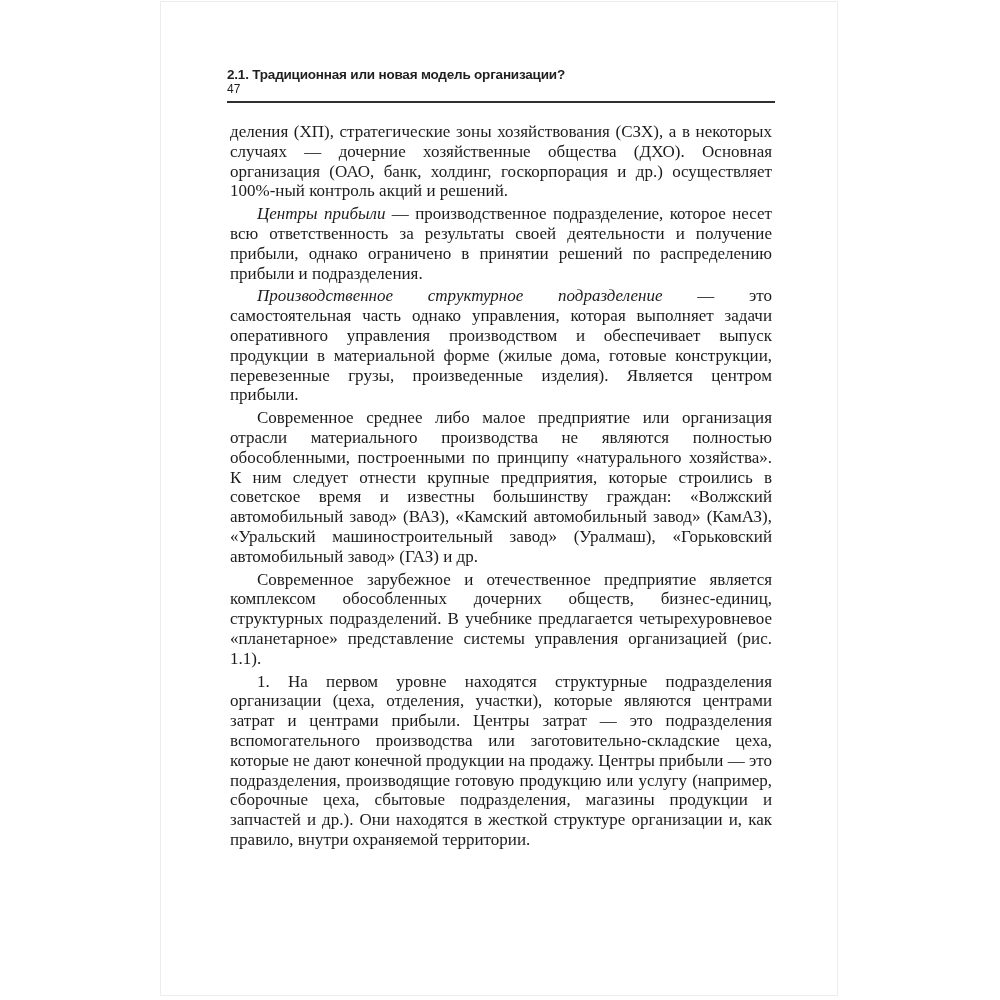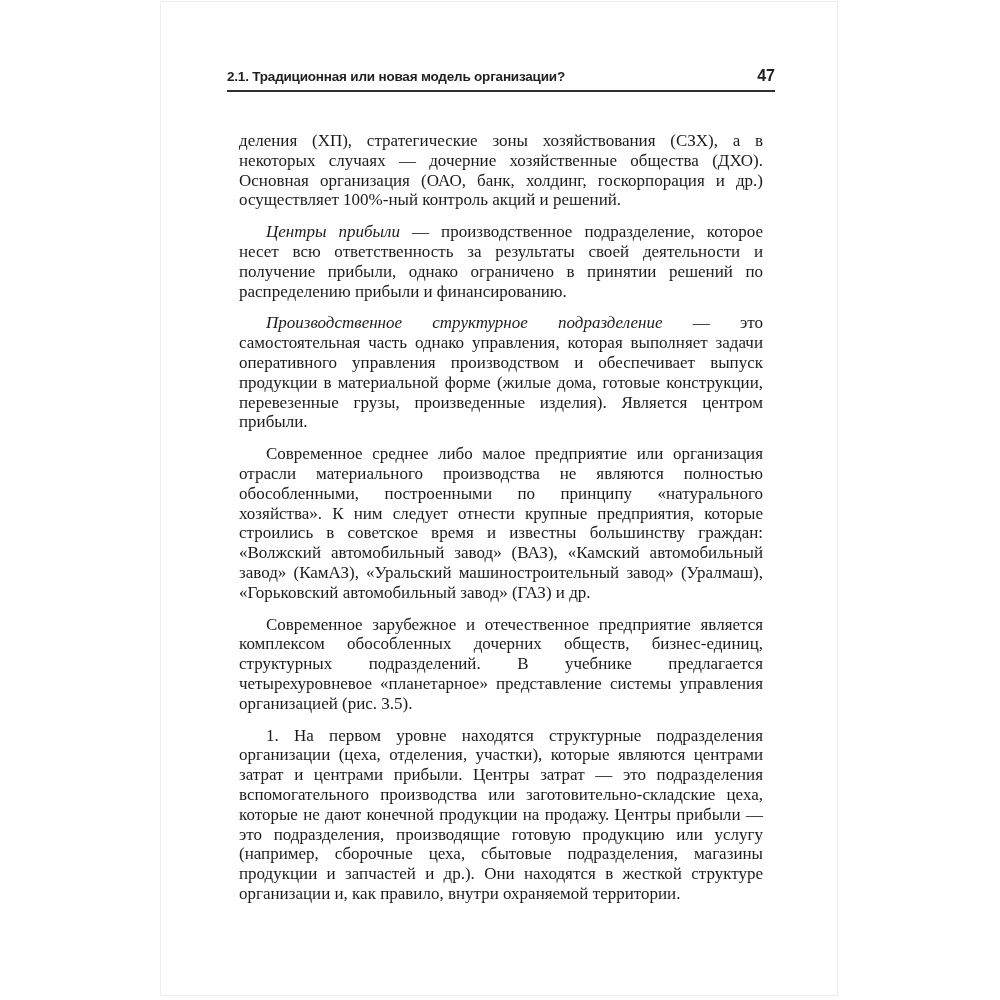--- a/index.html
+++ b/index.html
@@ -25,43 +25,44 @@
     left: 66px;
     top: 65px;
     width: 548px;
     display: flex;
     justify-content: space-between;
     align-items: baseline;
     border-bottom: 2px solid #2f2f2f;
     padding-bottom: 5px;
     font-family: "Liberation Sans", "DejaVu Sans", sans-serif;
     color: #1f1f1f;
+    flex-direction: column;
   }
   .running-header .section-title {
     font-size: 13.5px;
     font-weight: 700;
     letter-spacing: -0.2px;
   }
   .running-header .page-number {
-    font-size: 16px;
-    font-weight: 700;
+    font-size: 12px;
+    font-weight: 400;
   }
   .body-text {
     position: absolute;
     left: 66px;
     top: 117px;
     width: 548px;
     font-family: "Liberation Serif", "DejaVu Serif", serif;
     font-size: 17px;
     line-height: 19.8px;
     text-align: justify;
     color: #1b1b1b;
   }
   .body-text p {
-    margin: 12px;
+    margin: 3px;
     padding: 0;
     text-indent: 27px;
   }
   .body-text p.no-indent {
     text-indent: 0;
   }
   .body-text i {
     font-style: italic;
   }
 </style>
@@ -70,20 +71,20 @@
 
 <div class="page">
 
   <div class="running-header">
     <span class="section-title">2.1. Традиционная или новая модель организации?</span>
     <span class="page-number">47</span>
   </div>
 
   <div class="body-text">
     <p class="no-indent"><i></i><span>деления (ХП), стратегические зоны хозяйствования (СЗХ), а в некоторых случаях — дочерние хозяйственные общества (ДХО). Основная организация (ОАО, банк, холдинг, госкорпорация и др.) осуществляет 100%-ный контроль акций и решений.</span></p>
-    <p><i>Центры прибыли</i><span> — производственное подразделение, которое несет всю ответственность за результаты своей деятельности и получение прибыли, однако ограничено в принятии решений по распределению прибыли и финансированию.</span></p>
+    <p><i>Центры прибыли</i><span> — производственное подразделение, которое несет всю ответственность за результаты своей деятельности и получение прибыли, однако ограничено в принятии решений по распределению прибыли и подразделения.</span></p>
     <p><i>Производственное структурное подразделение</i><span> — это самостоятельная часть однако управления, которая выполняет задачи оперативного управления производством и обеспечивает выпуск продукции в материальной форме (жилые дома, готовые конструкции, перевезенные грузы, произведенные изделия). Является центром прибыли.</span></p>
     <p><i></i><span>Современное среднее либо малое предприятие или организация отрасли материального производства не являются полностью обособленными, построенными по принципу «натурального хозяйства». К ним следует отнести крупные предприятия, которые строились в советское время и известны большинству граждан: «Волжский автомобильный завод» (ВАЗ), «Камский автомобильный завод» (КамАЗ), «Уральский машиностроительный завод» (Уралмаш), «Горьковский автомобильный завод» (ГАЗ) и др.</span></p>
-    <p><i></i><span>Современное зарубежное и отечественное предприятие является комплексом обособленных дочерних обществ, бизнес-единиц, структурных подразделений. В учебнике предлагается четырехуровневое «планетарное» представление системы управления организацией (рис. 3.5).</span></p>
+    <p><i></i><span>Современное зарубежное и отечественное предприятие является комплексом обособленных дочерних обществ, бизнес-единиц, структурных подразделений. В учебнике предлагается четырехуровневое «планетарное» представление системы управления организацией (рис. 1.1).</span></p>
     <p><i></i><span>1. На первом уровне находятся структурные подразделения организации (цеха, отделения, участки), которые являются центрами затрат и центрами прибыли. Центры затрат — это подразделения вспомогательного производства или заготовительно-складские цеха, которые не дают конечной продукции на продажу. Центры прибыли — это подразделения, производящие готовую продукцию или услугу (например, сборочные цеха, сбытовые подразделения, магазины продукции и запчастей и др.). Они находятся в жесткой структуре организации и, как правило, внутри охраняемой территории.</span></p>
   </div>
 
 </div>
 
 </body></html>

